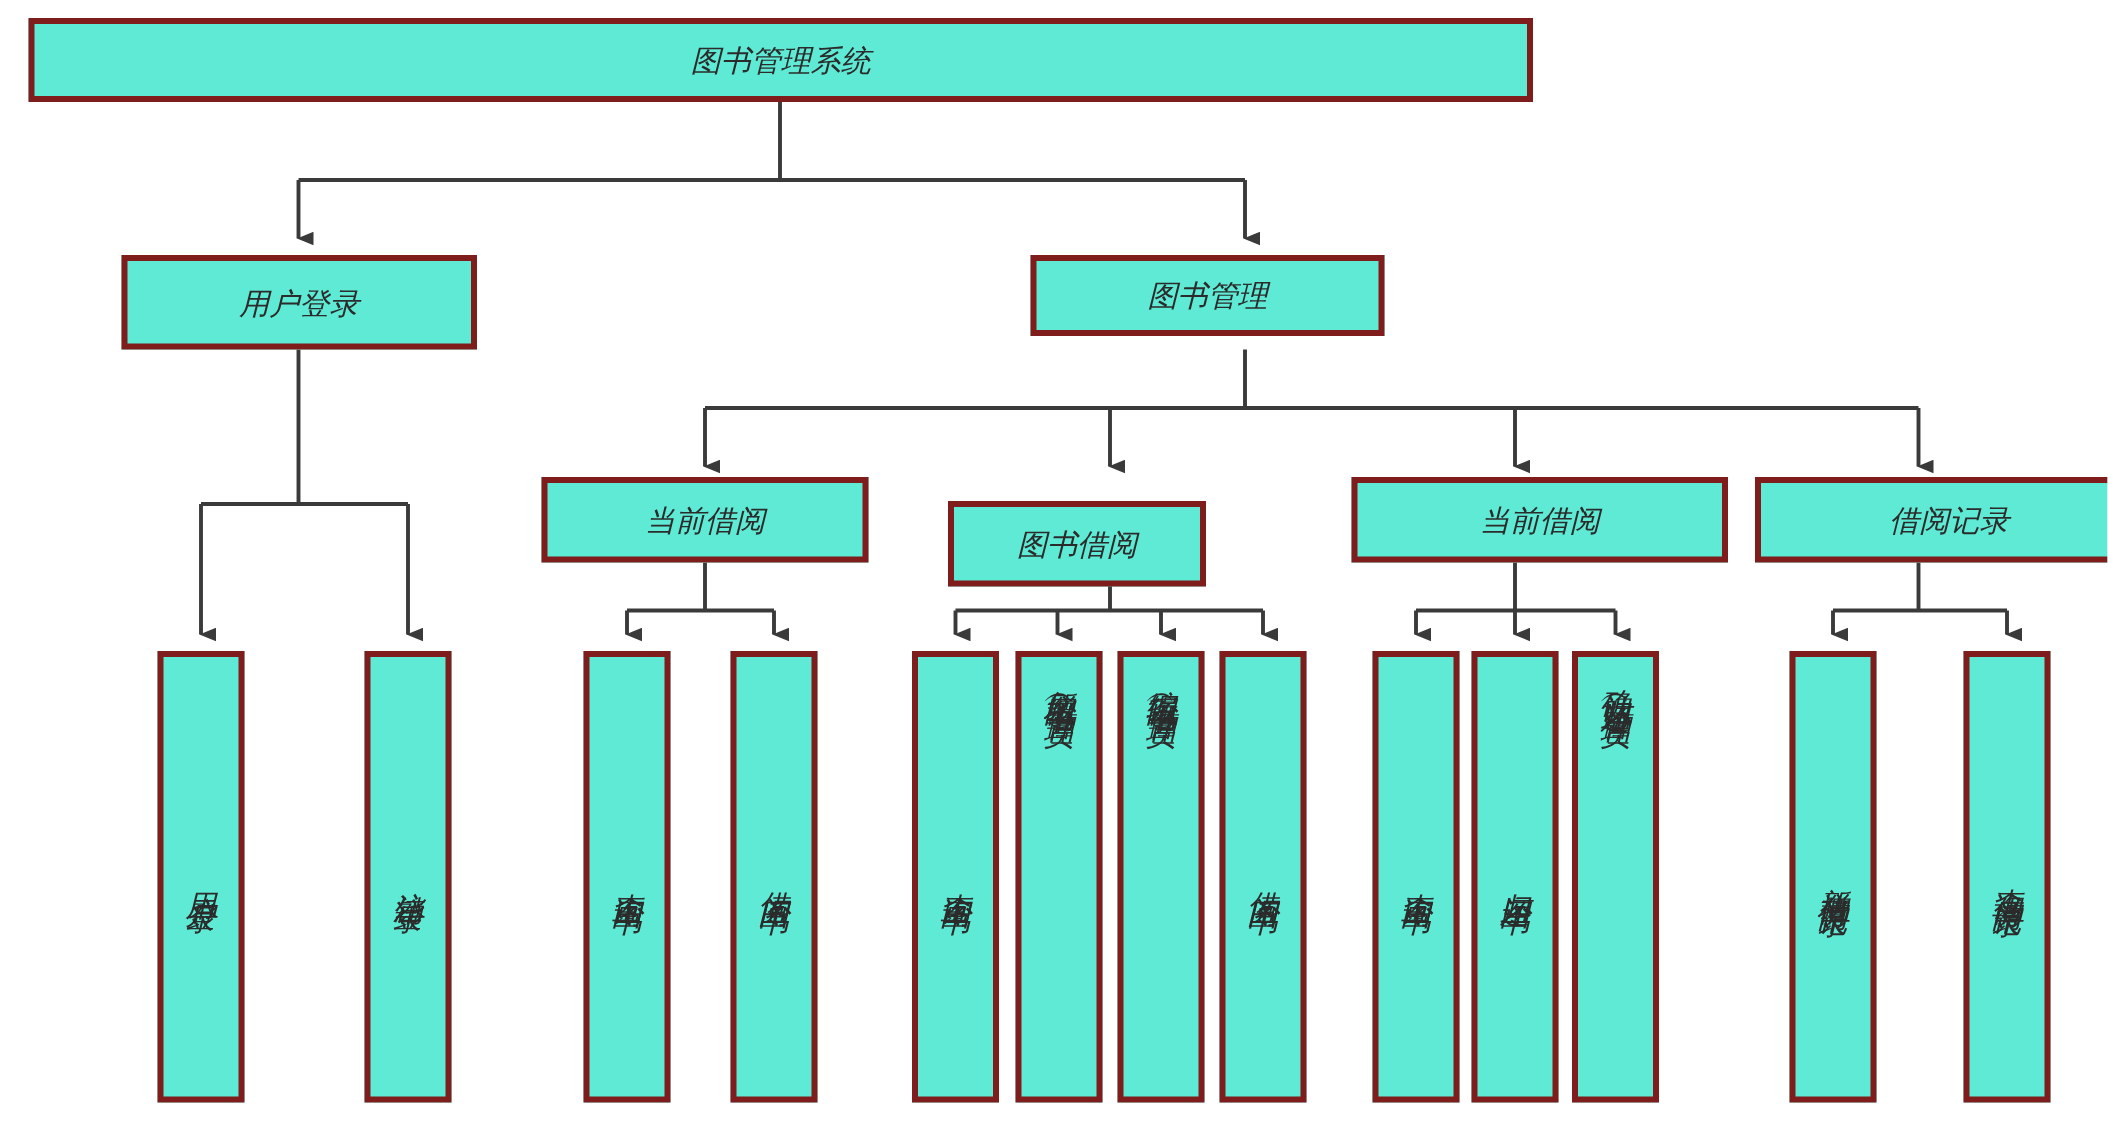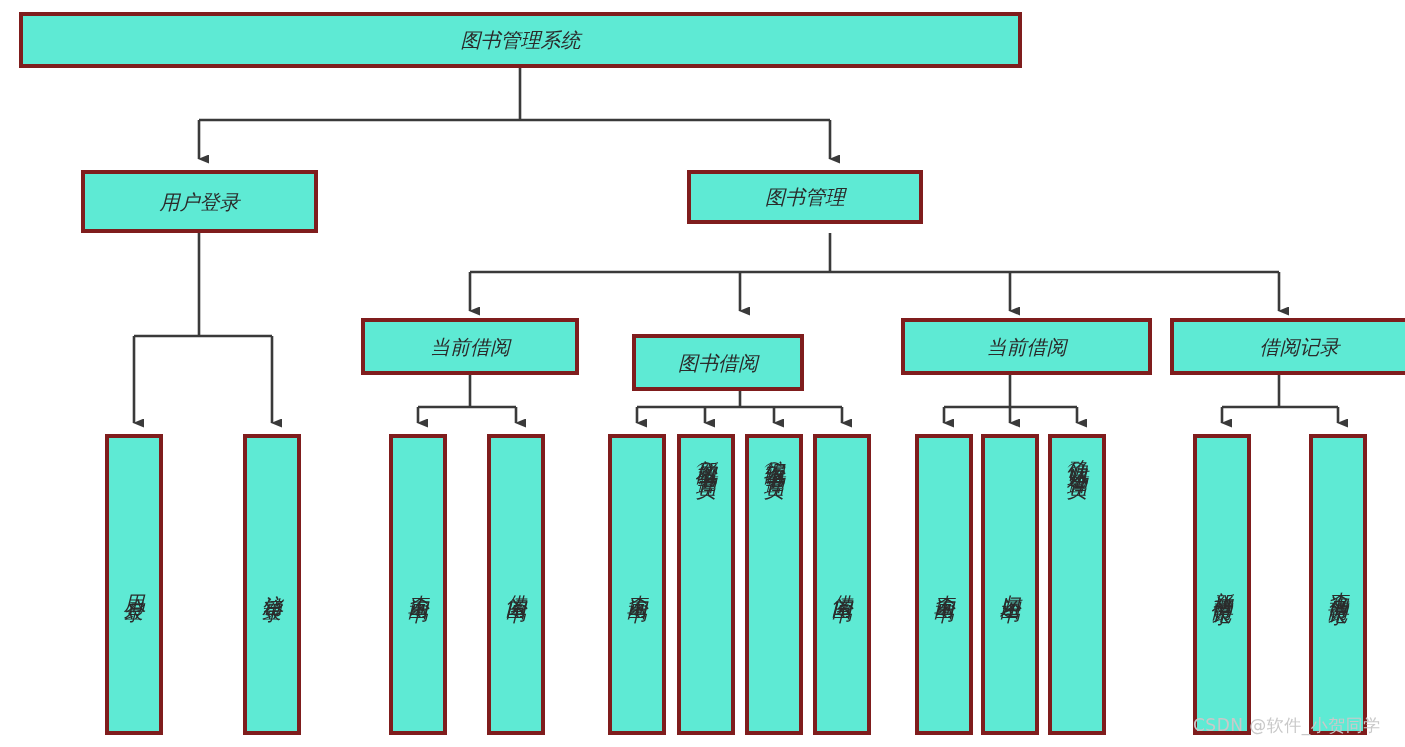--- a/index.html
+++ b/index.html
@@ -135,15 +135,14 @@
     <span class="lbl">确认归还（管理员）</span>
   </div>
 
   <div class="node v mid" style="left:1193px;top:434px;width:58px;height:301px;">
     <span class="lbl">新增借阅记录</span>
   </div>
   <div class="node v mid" style="left:1309px;top:434px;width:58px;height:301px;">
     <span class="lbl">查询借阅记录</span>
   </div>
 
-  <div id="watermark">CSDN @软件_小贺同学</div>
 
 </div>
 
 </body></html>

